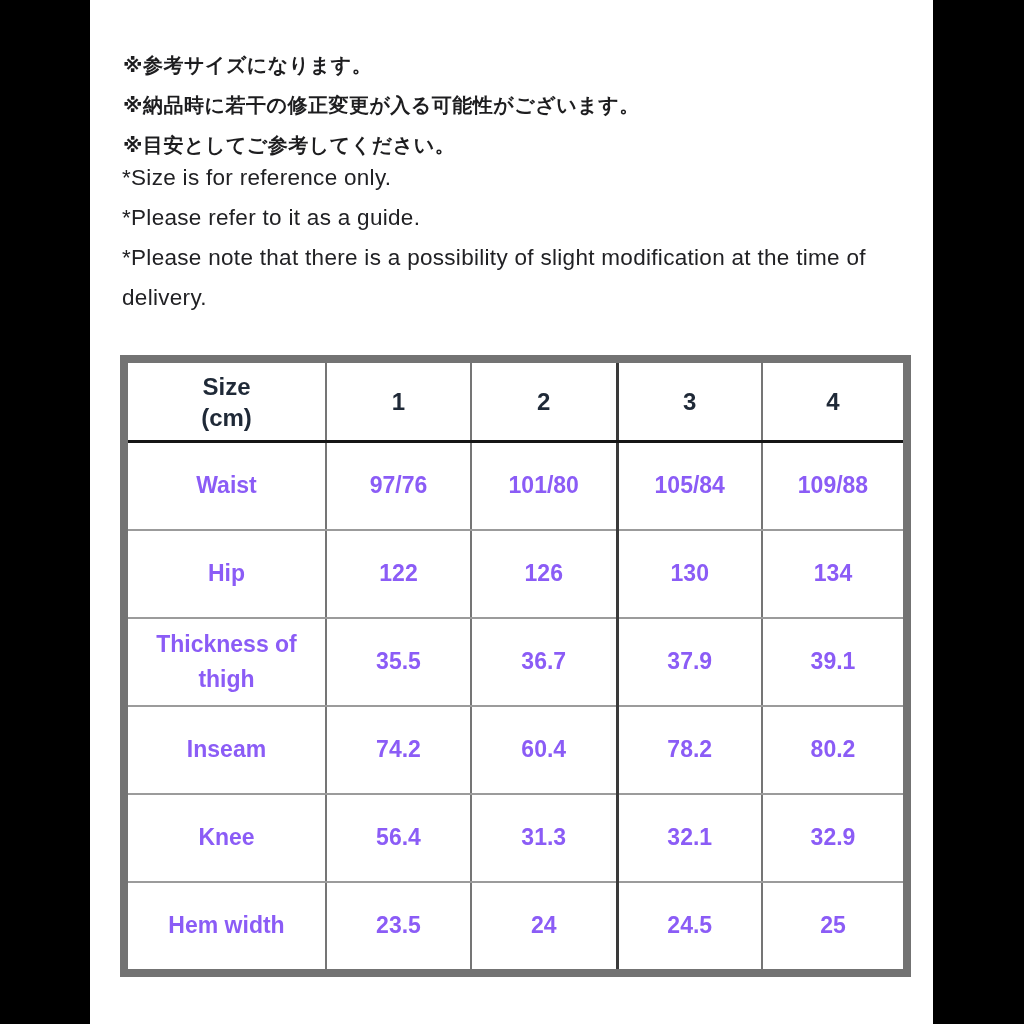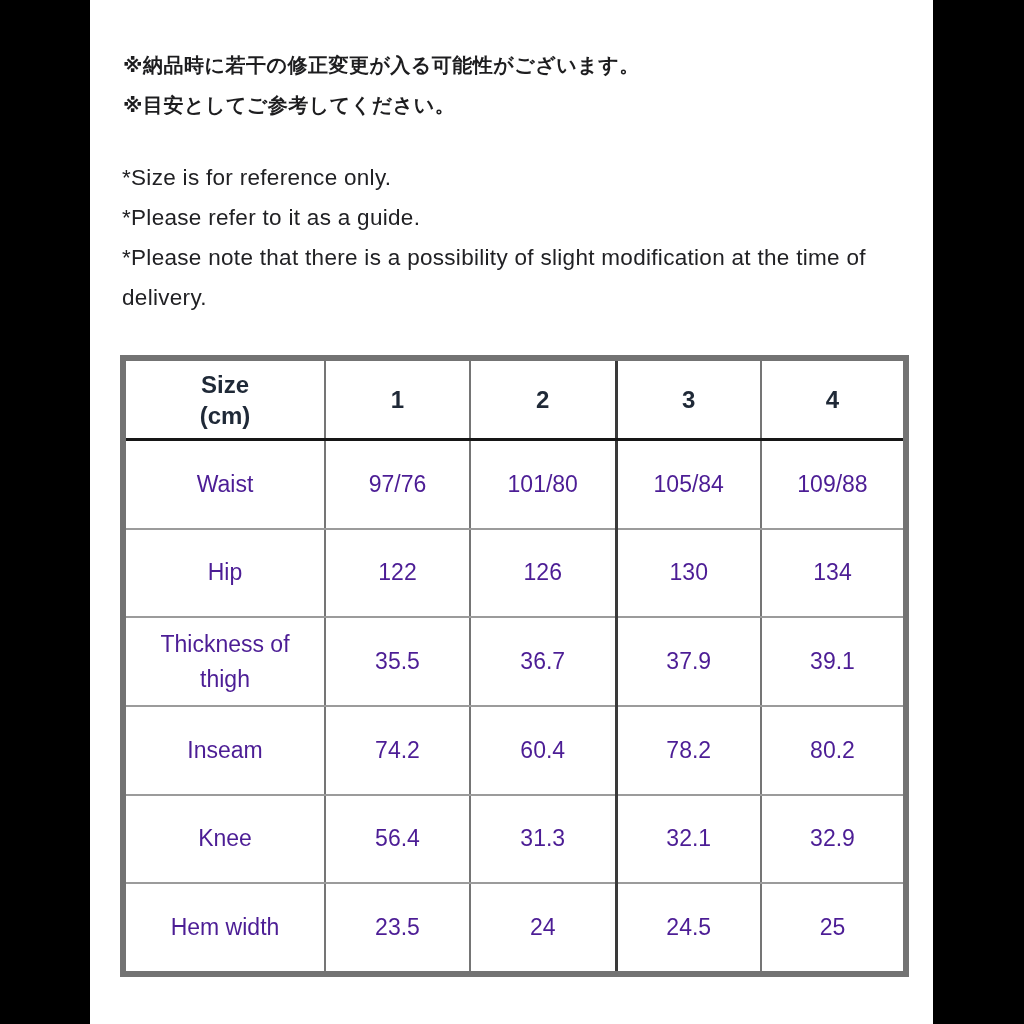--- a/index.html
+++ b/index.html
@@ -43,59 +43,60 @@
     line-height: 40px;
     letter-spacing: 0.3px;
   }
   table.size-table {
     position: absolute;
     left: 30px; top: 355px;
     width: 783px; height: 622px;
     border-collapse: collapse;
     table-layout: fixed;
     background: #fff;
-    border: 6px solid #737373;
+    border: 8px solid #737373;
   }
   .size-table th, .size-table td {
     text-align: center;
     vertical-align: middle;
     padding: 0;
     border-left: 2px solid #757575;
     border-right: 2px solid #757575;
     border-top: 2px solid #9b9b9b;
     border-bottom: 2px solid #9b9b9b;
   }
   .size-table th {
     font-size: 24px;
     font-weight: 700;
     color: #1f2937;
     border-bottom: 3px solid #161616;
     height: 77px;
   }
   .size-table th .stack { line-height: 31px; }
   .size-table td {
     font-size: 23px;
-    font-weight: 400;
-    color: #4c1d95;
+    font-weight: 700;
+    color: #8b5cf6;
     height: 77px;
     line-height: 35px;
   }
   .size-table td.label { padding: 0 24px; }
   .size-table .dark-left { border-left: 3px solid #3a3a3a; }
 </style>
 </head>
 <body>
 
 <div class="stage">
   <div class="black-bar left"></div>
   <div class="black-bar right"></div>
 
   <div class="content">
 
     <div class="notes-jp">
+      <div>※参考サイズになります。</div>
       <div>※納品時に若干の修正変更が入る可能性がございます。</div>
       <div>※目安としてご参考してください。</div>
     </div>
 
     <div class="notes-en">
       <div>*Size is for reference only.</div>
       <div>*Please refer to it as a guide.</div>
       <div>*Please note that there is a possibility of slight modification at the time of delivery.</div>
     </div>
 

